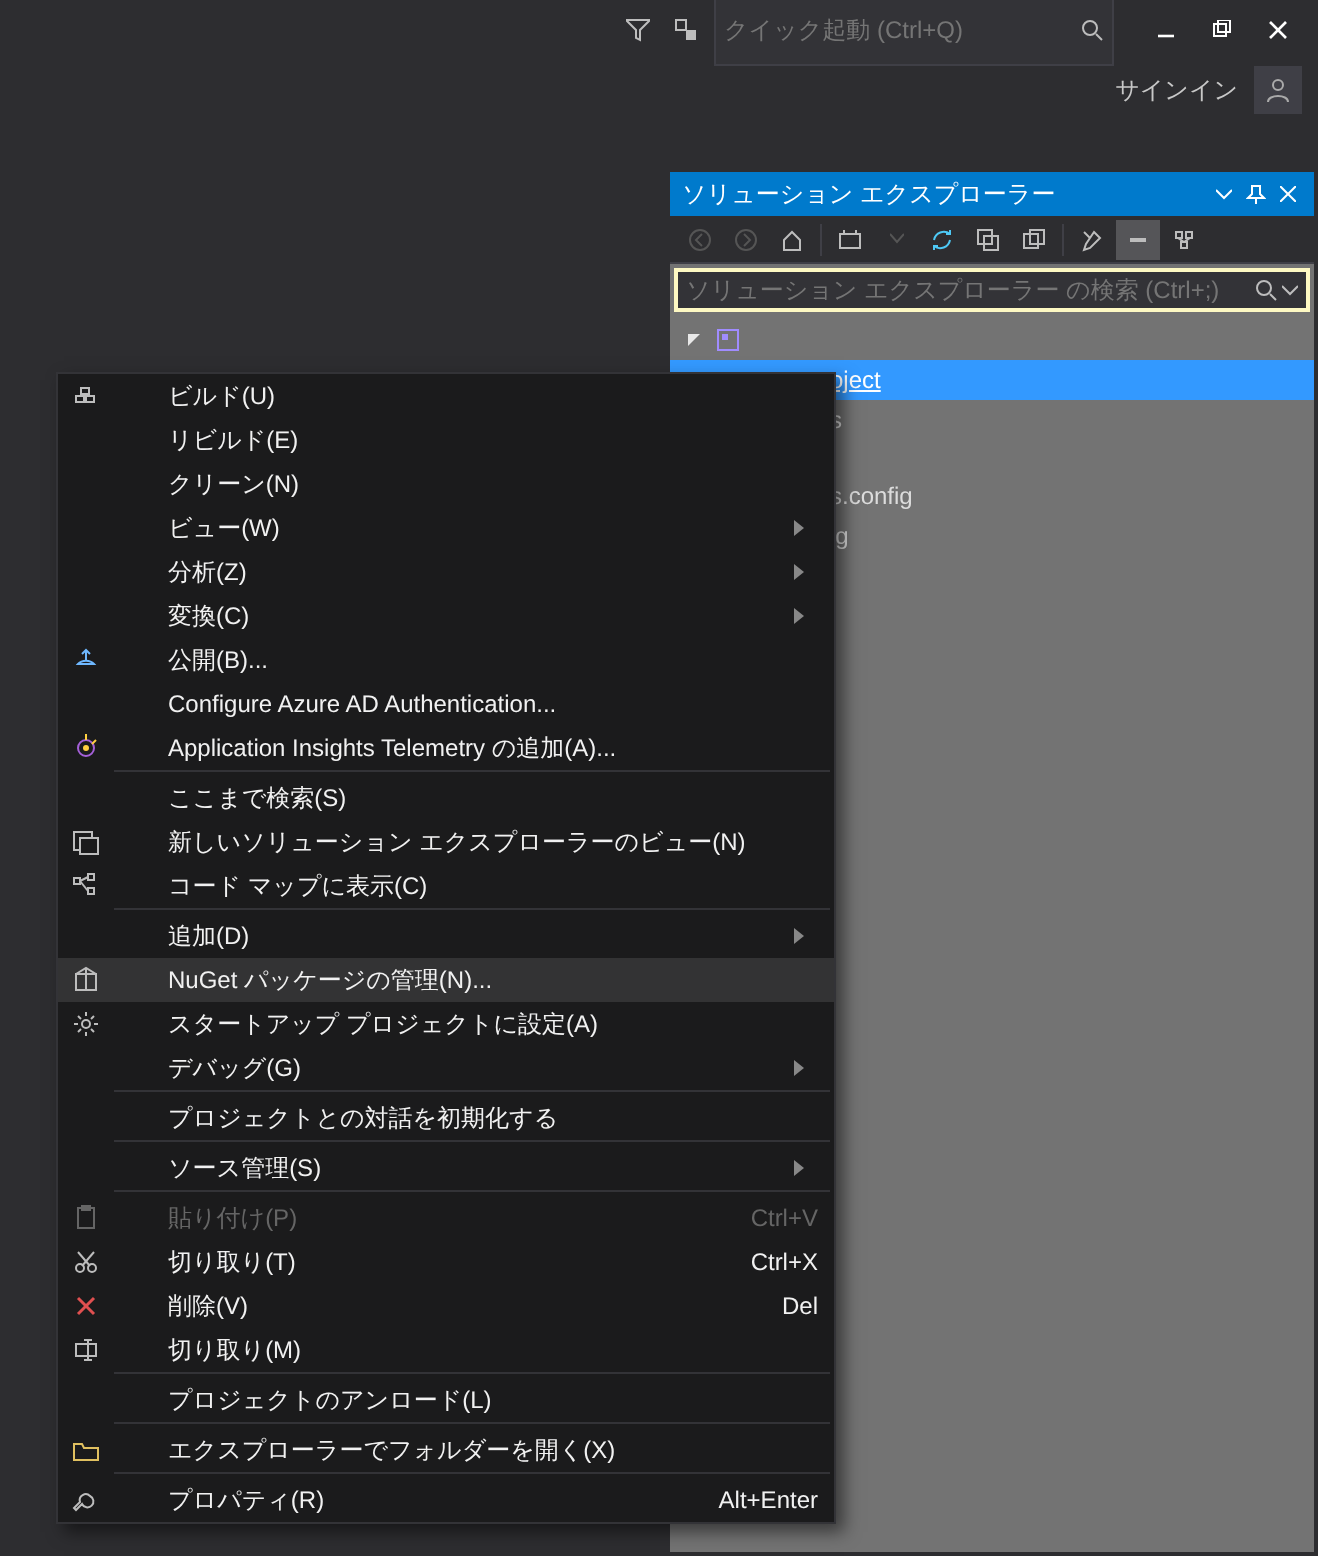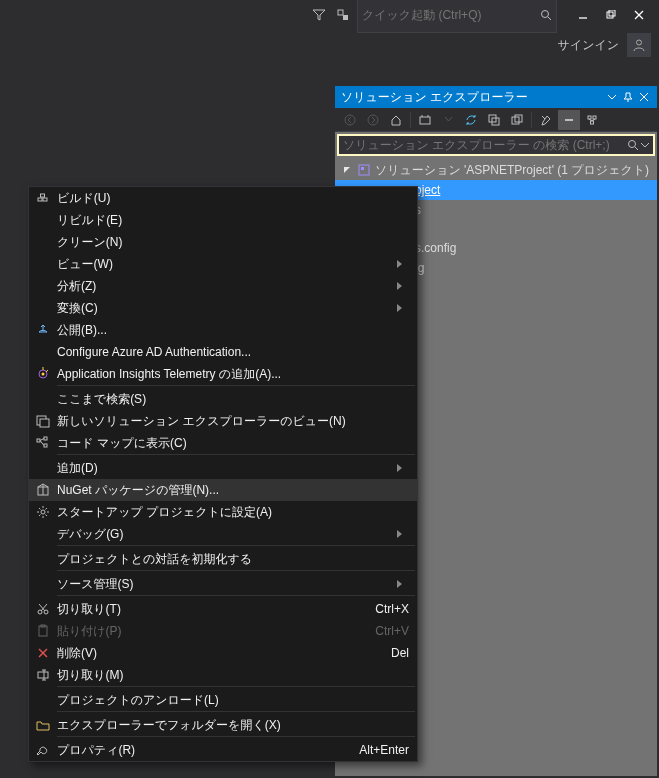--- a/index.html
+++ b/index.html
@@ -108,21 +108,21 @@
       height:22px;
       display:flex;
       align-items:center;
       padding: 0 8px 0 0;
       color:#f1f1f1;
       cursor:default;
       position:relative;
     }
     .menu-item.highlight { background:#333334; }
     .menu-icon-col { width:28px; display:flex; align-items:center; justify-content:center; color:#bdbdbd; flex-shrink:0;}
-    .menu-label { flex:1; }
+    .menu-label { flex:1;margin-left:27px; }
     .menu-shortcut { color:#f1f1f1; }
     .menu-item.disabled { color:#656565; }
     .menu-item.disabled .menu-shortcut { color:#656565; }
     .menu-sub { color:#888; width:12px; text-align:center; }
     .separator { height:3px; padding:0; }
     .separator .line { height:1px; background:#333337; margin-left:28px; margin-right:2px; width:calc(100% - 30px);}
     svg { display:block; }
   </style>
 </head>
 <body>
@@ -292,21 +292,20 @@
           <svg width="8" height="8">
             <path d="M1 1 L7 1 L1 7 Z" fill="#e8e8e8"></path>
           </svg>
         </span>
       <span class="file-icon sol-icon">
           <svg width="14" height="14">
             <rect x="2" y="2" width="10" height="10" fill="none" stroke="#a08cff"></rect>
             <rect x="4" y="4" width="3" height="3" fill="#a08cff"></rect>
           </svg>
         </span>
-      <span>ソリューション 'ASPNETProject' (1 プロジェクト)</span>
     </div>
     <div class="tree-row selected" style="padding-left:80px;">
       <span>oject</span>
     </div>
     <div class="tree-row child">
       <span>s</span>
     </div>
     <div class="tree-row" style="height:18px;"></div>
     <div class="tree-row child">
       <span>s.config</span>
@@ -471,42 +470,42 @@
       <div class="menu-label">ソース管理(S)</div>
       <div class="menu-sub">
         <svg width="6" height="8">
           <path d="M0 0 L5 4 L0 8 Z" fill="#888"></path>
         </svg>
       </div>
     </div>
     <div class="separator">
       <div class="line"></div>
     </div>
+    <div class="menu-item disabled">
+      <div class="menu-icon-col">
+        <svg width="14" height="14" viewBox="0 0 14 14">
+          <rect x="3" y="2" width="8" height="10" fill="none" stroke="#656565"></rect>
+          <rect x="5" y="1" width="4" height="2" fill="none" stroke="#656565"></rect>
+        </svg>
+      </div>
+      <div class="menu-label">貼り付け(P)</div>
+      <div class="menu-shortcut">Ctrl+V</div>
+    </div>
     <div class="menu-item">
       <div class="menu-icon-col">
         <svg width="14" height="14" viewBox="0 0 14 14">
           <circle cx="4" cy="10" r="2" fill="none" stroke="#bdbdbd"></circle>
           <circle cx="10" cy="10" r="2" fill="none" stroke="#bdbdbd"></circle>
           <line x1="5" y1="9" x2="11" y2="2" stroke="#bdbdbd"></line>
           <line x1="9" y1="9" x2="3" y2="2" stroke="#bdbdbd"></line>
         </svg>
       </div>
       <div class="menu-label">切り取り(T)</div>
       <div class="menu-shortcut">Ctrl+X</div>
     </div>
-    <div class="menu-item disabled">
-      <div class="menu-icon-col">
-        <svg width="14" height="14" viewBox="0 0 14 14">
-          <rect x="3" y="2" width="8" height="10" fill="none" stroke="#656565"></rect>
-          <rect x="5" y="1" width="4" height="2" fill="none" stroke="#656565"></rect>
-        </svg>
-      </div>
-      <div class="menu-label">貼り付け(P)</div>
-      <div class="menu-shortcut">Ctrl+V</div>
-    </div>
     <div class="menu-item">
       <div class="menu-icon-col">
         <svg width="14" height="14" viewBox="0 0 14 14">
           <line x1="3" y1="3" x2="11" y2="11" stroke="#e05050" stroke-width="1.5"></line>
           <line x1="11" y1="3" x2="3" y2="11" stroke="#e05050" stroke-width="1.5"></line>
         </svg>
       </div>
       <div class="menu-label">削除(V)</div>
       <div class="menu-shortcut">Del</div>
     </div>

